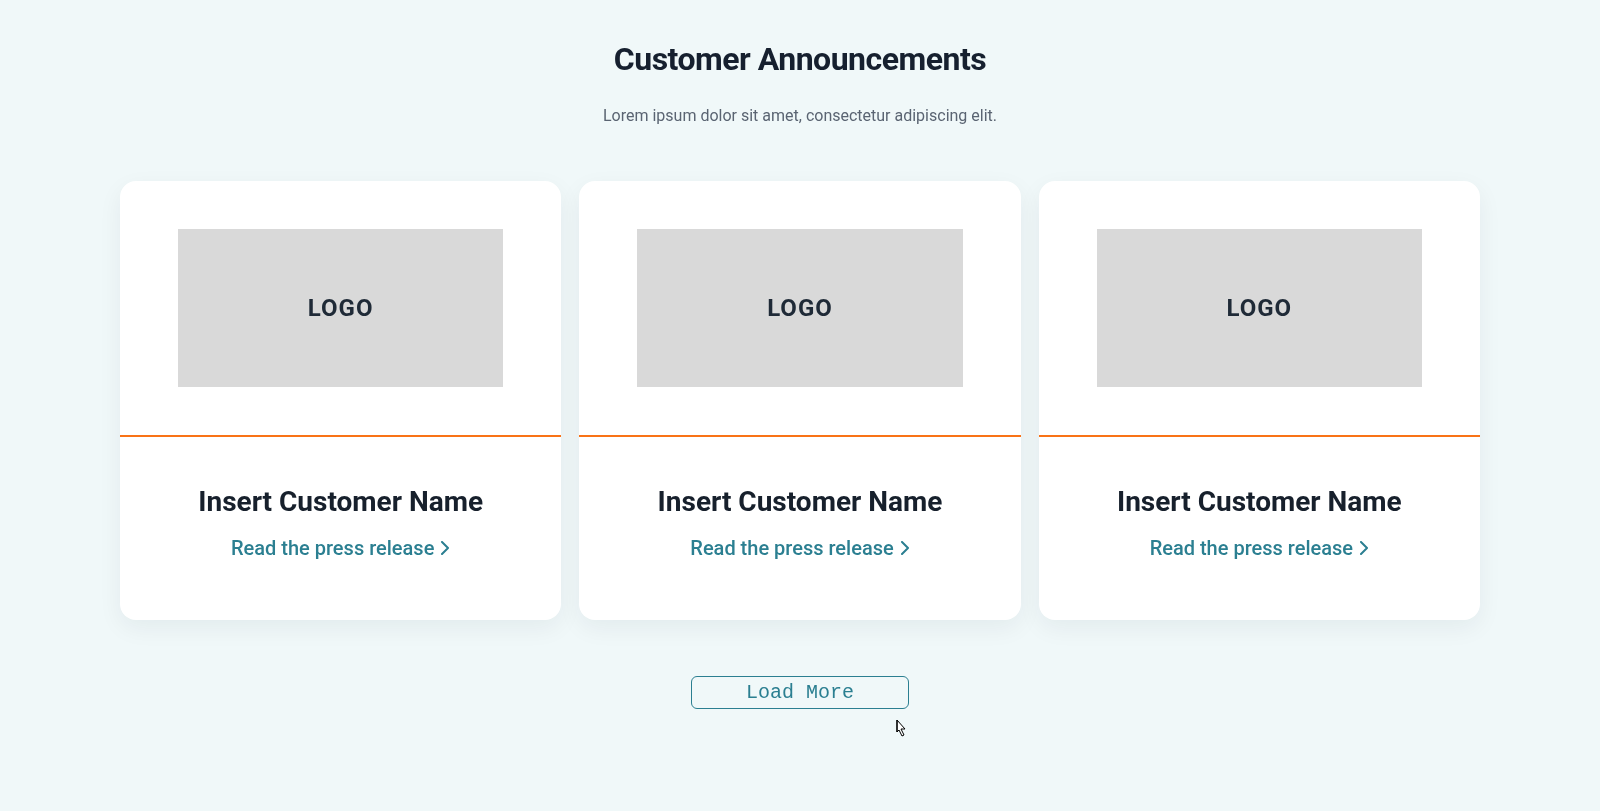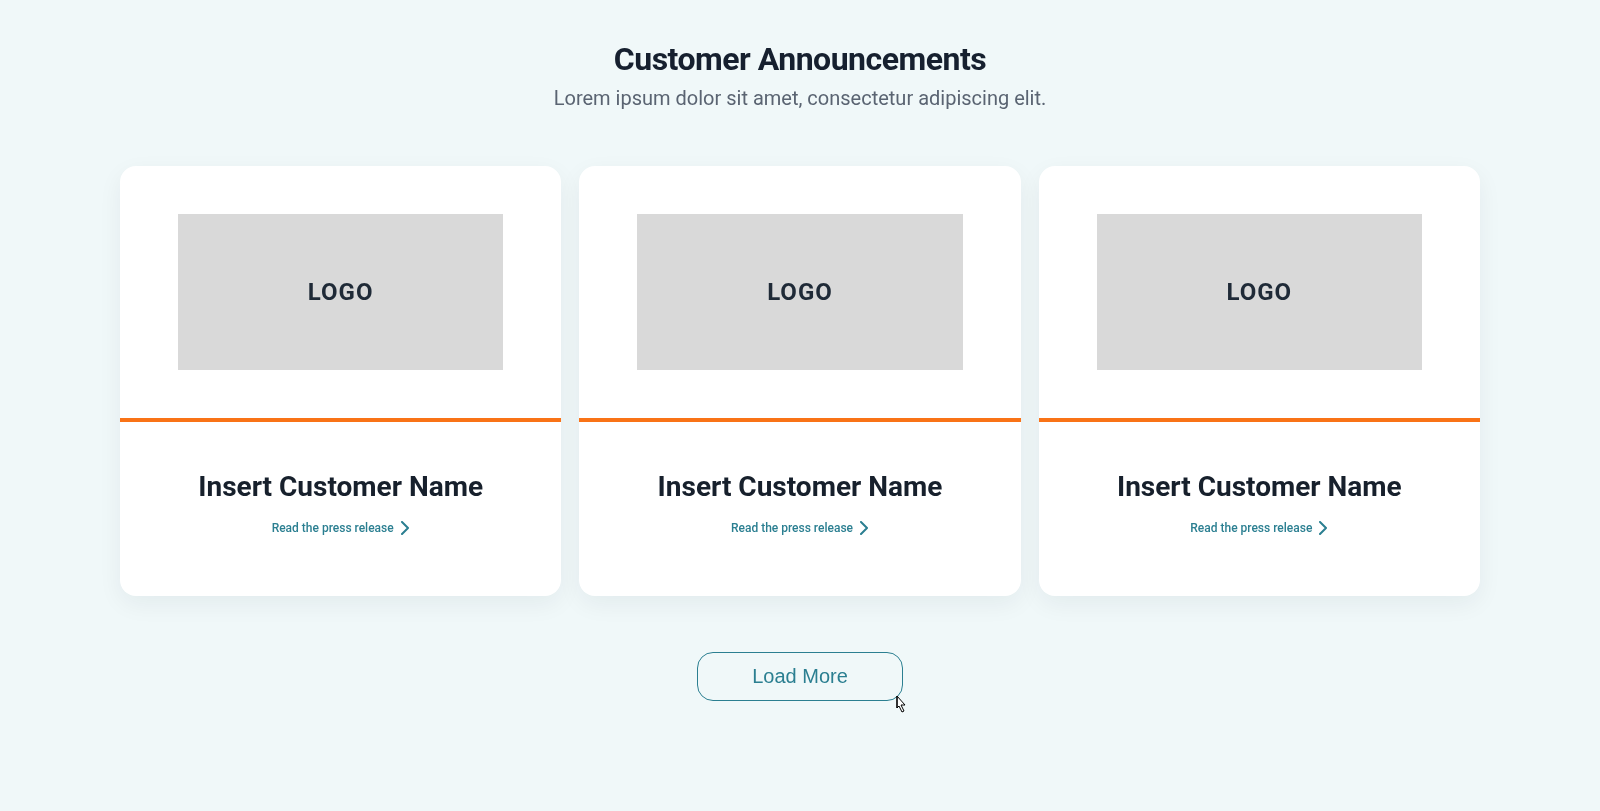--- a/index.html
+++ b/index.html
@@ -15,23 +15,23 @@
   }
   .heading {
     text-align: center;
     font-size: 32px;
     font-weight: 700;
     color: #16202f;
     letter-spacing: -0.5px;
   }
   .subheading {
     text-align: center;
-    font-size: 20px;
+    font-size: 16px;
     color: #5a6472;
-    margin-top: 8px;
+    margin-top: 28px;
     font-weight: 400;
   }
   .cards {
     display: flex;
     gap: 18px;
     margin-top: 56px;
   }
   .card {
     flex: 1 1 0;
     background: #ffffff;
@@ -39,21 +39,21 @@
     box-shadow: 0 8px 24px rgba(15, 34, 58, 0.06);
     overflow: hidden;
     display: flex;
     flex-direction: column;
   }
   .logo-area {
     height: 256px;
     display: flex;
     align-items: center;
     justify-content: flex-end;
-    border-bottom: 4px solid #f97316;
+    border-bottom: 2px solid #f97316;
     padding: 48px 58px;
   }
   .logo-box {
     width: 100%;
     height: 100%;
     background: #d9d9d9;
     display: flex;
     align-items: center;
     justify-content: center;
     font-size: 24px;
@@ -68,43 +68,43 @@
   .customer-name {
     font-size: 28px;
     font-weight: 700;
     color: #17202c;
   }
   .press-link {
     display: inline-flex;
     align-items: center;
     gap: 6px;
     margin-top: 18px;
-    font-size: 12px;
+    font-size: 20px;
     font-weight: 500;
     color: #2b7f91;
     cursor: pointer;
     text-decoration: none;
   }
   .press-link svg { flex: none; }
   .load-more-wrap {
     display: flex;
     justify-content: center;
     margin-top: 56px;
     position: relative;
   }
   .load-more {
     border: 1.5px solid #2b7f91;
     background: transparent;
     color: #2b7f91;
     font-size: 20px;
     font-weight: 500;
-    padding: 12px 54px;
-    border-radius: 16px;
+    padding: 4px 54px;
+    border-radius: 6px;
     cursor: pointer;
-    font-family: Liberation Sans, sans-serif;
+    font-family: Liberation Mono, monospace;
   }
   .cursor-icon {
     position: absolute;
     left: calc(50% + 90px);
     top: 42px;
     pointer-events: none;
   }
 </style>
 </head>
 <body>

